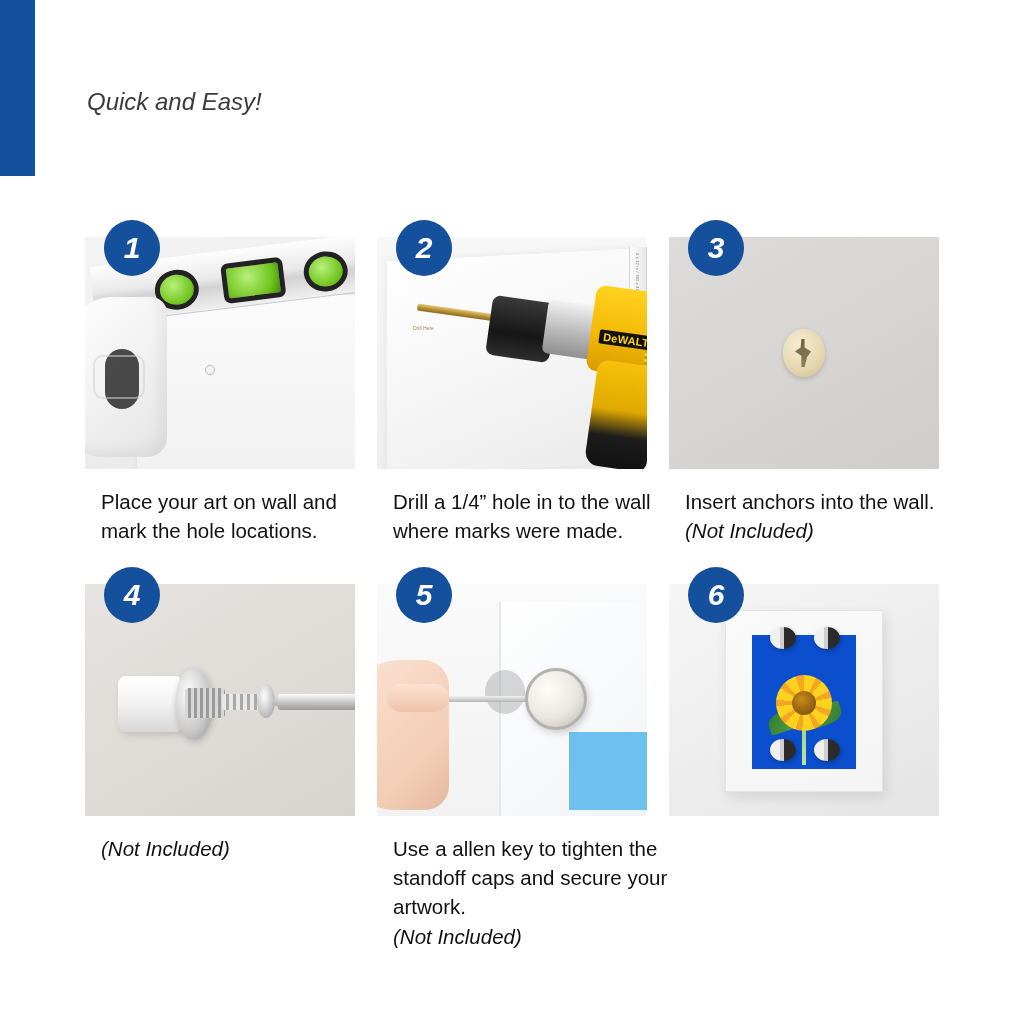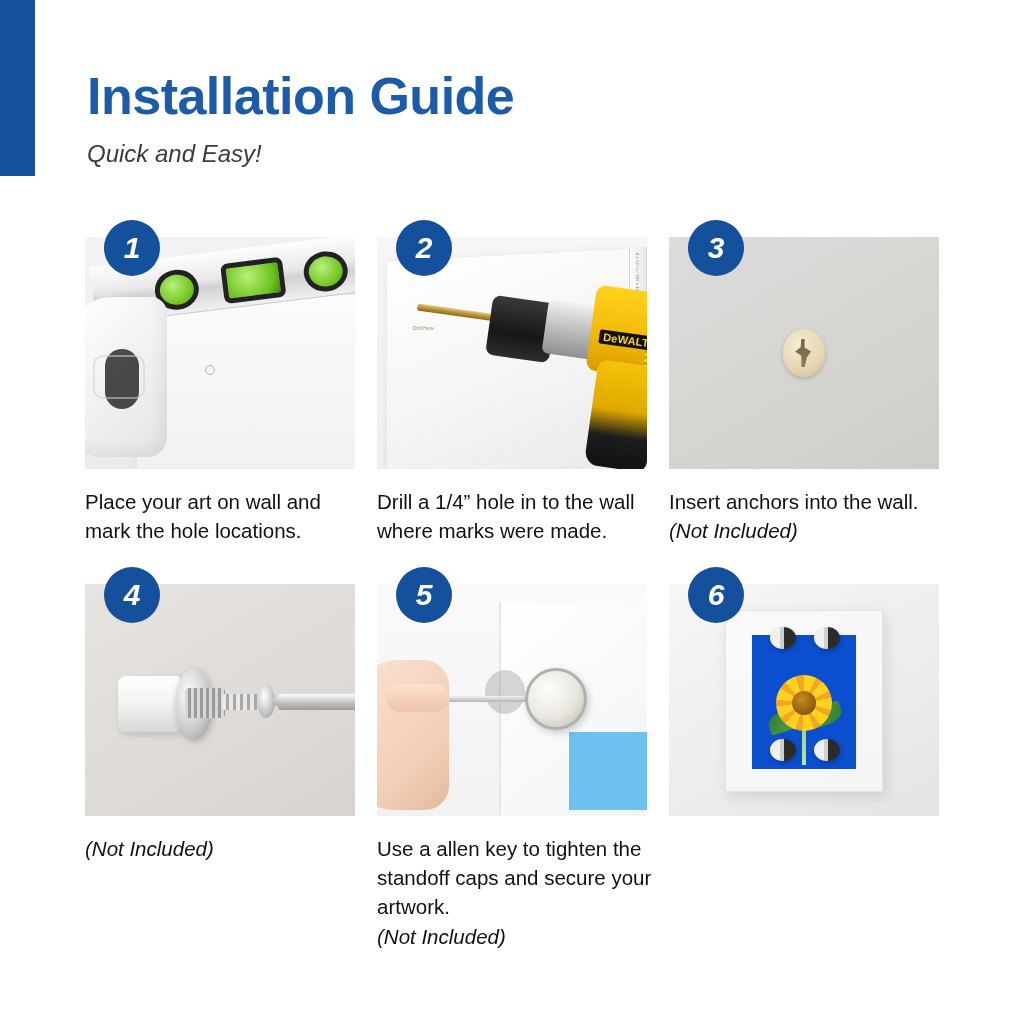--- a/index.html
+++ b/index.html
@@ -56,20 +56,21 @@
     color: #ffffff;
     font-size: 30px; font-weight: 700; font-style: italic;
     display: flex; align-items: center; justify-content: center;
     z-index: 5;
   }
 
   .caption {
     margin-top: 18px;
     font-size: 20.5px; line-height: 1.42; color: #111111;
     width: 280px;
+    margin-left: 16px;
   }
   .caption .note { font-style: italic; }
   .caption .note-block { display: block; font-style: italic; }
 
   
 
   
   .p1 { background: linear-gradient(160deg,#f3f3f3 0%,#eeeeee 55%,#e6e6e6 100%); }
   .p1 .panel {
     position: absolute; left: 52px; top: 58px; width: 230px; height: 190px;
@@ -313,21 +314,20 @@
   .p6 .so4 { right:42px; bottom:30px; }
 </style>
 </head>
 <body>
 
 <div class="page">
 
   <div class="accent-bar"></div>
 
   <div class="header">
-    <div class="title">Installation Guide</div>
     <div class="subtitle">Quick and Easy!</div>
   </div>
 
   <div class="grid">
 
     <div class="step">
       <div class="badge">1</div>
       <div class="photo p1">
         <div class="panel"></div>
         <div class="level">

